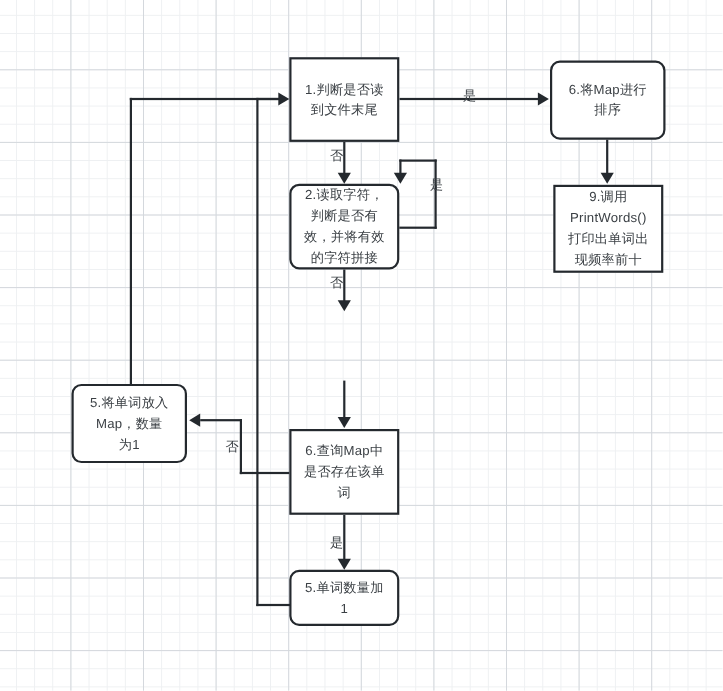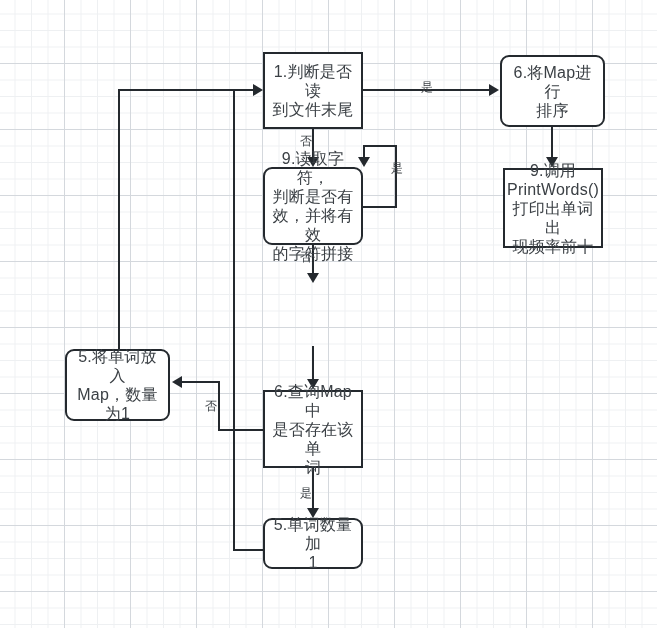--- a/index.html
+++ b/index.html
@@ -28,21 +28,21 @@
       16.5px 16.5px;
     background-position: -2px -3px, -2px -3px, -2px -3px, -2px -3px;
   }
 
   .node {
     position: absolute;
     box-sizing: border-box;
     border: 2px solid #24292e;
     background: #ffffff;
     color: #3b4045;
-    font-size: 16px;
+    font-size: 12px;
     line-height: 19px;
     text-align: center;
     display: flex;
     align-items: center;
     justify-content: center;
     padding: 2px 5px;
     white-space: pre-line;
     letter-spacing: 0.2px;
   }
   .node.round { border-radius: 9px; }
@@ -129,21 +129,21 @@
   <div class="edge v" style="left:118px; top:89px; height:262px;"></div>
   <div class="edge h" style="left:118px; top:89px; width:139px;"></div>
   <div class="arrow right" style="left:253px; top:84px;"></div>
 
   <div class="edge v" style="left:551px; top:127px; height:32px;"></div>
   <div class="arrow down" style="left:546px; top:157px;"></div>
 
   <div class="node sharp" style="left:263px; top:52px; width:100px; height:77px;">1.判断是否读
 到文件末尾</div>
 
-  <div class="node round" style="left:263px; top:167px; width:100px; height:78px;">9.读取字符，
+  <div class="node round" style="left:263px; top:167px; width:100px; height:78px;">2.读取字符，
 判断是否有
 效，并将有效
 的字符拼接</div>
 
 
   <div class="node sharp" style="left:263px; top:390px; width:100px; height:78px;">6.查询Map中
 是否存在该单
 词</div>
 
   <div class="node round" style="left:65px; top:349px; width:105px; height:72px;">5.将单词放入

